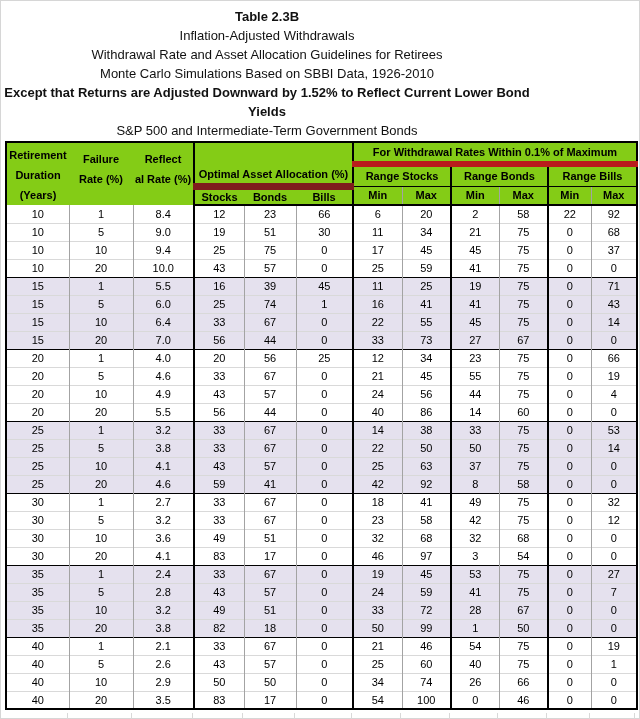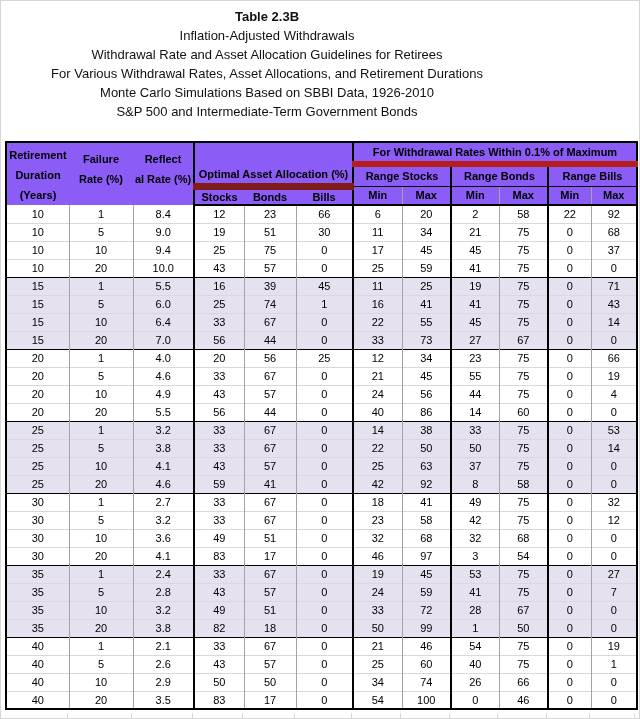--- a/index.html
+++ b/index.html
@@ -32,21 +32,21 @@
     border-collapse:collapse;
     table-layout:fixed;
     border:2px solid #000;
     font-size:11px;
   }
   .tbl th, .tbl td {
     text-align:center; vertical-align:middle;
     padding:0; overflow:hidden; white-space:nowrap;
   }
   .tbl thead th {
-    background:#8b5cf6;
+    background:#84cc16;
     font-weight:bold;
     font-size:11px;
     text-align:center;
   }
   .tbl thead .h1 th, .tbl thead .h2 th { height:22px; }
   .tbl thead .h3 th { height:19px; border-bottom:2px solid #000; }
   th.hd-dur { vertical-align:top; padding-top:2px; }
   th.hd-dur div, th.hd-fail div, th.hd-wd div { line-height:20px; }
   th.hd-fail, th.hd-wd { vertical-align:bottom; padding-bottom:16px; }
   th.hd-optimal {
@@ -72,22 +72,22 @@
 </style>
 </head>
 <body>
 
 <div class="page">
 
   <div class="title-block">
     <div class="t-bold">Table 2.3B</div>
     <div>Inflation-Adjusted Withdrawals</div>
     <div>Withdrawal Rate and Asset Allocation Guidelines for Retirees</div>
-    <div>For Various Withdrawal Rates, Asset Allocations, and Retirement Durations</div>
     <div>Monte Carlo Simulations Based on SBBI Data, 1926-2010</div>
+    <div class="t-bold">Except that Returns are Adjusted Downward by 1.52% to Reflect Current Lower Bond Yields</div>
     <div>S&amp;P 500 and Intermediate-Term Government Bonds</div>
   </div>
 
   <table class="tbl">
     <colgroup>
       <col style="width:63px">
         <col style="width:64px">
         <col style="width:61px">
       <col style="width:50px">
         <col style="width:52px">

